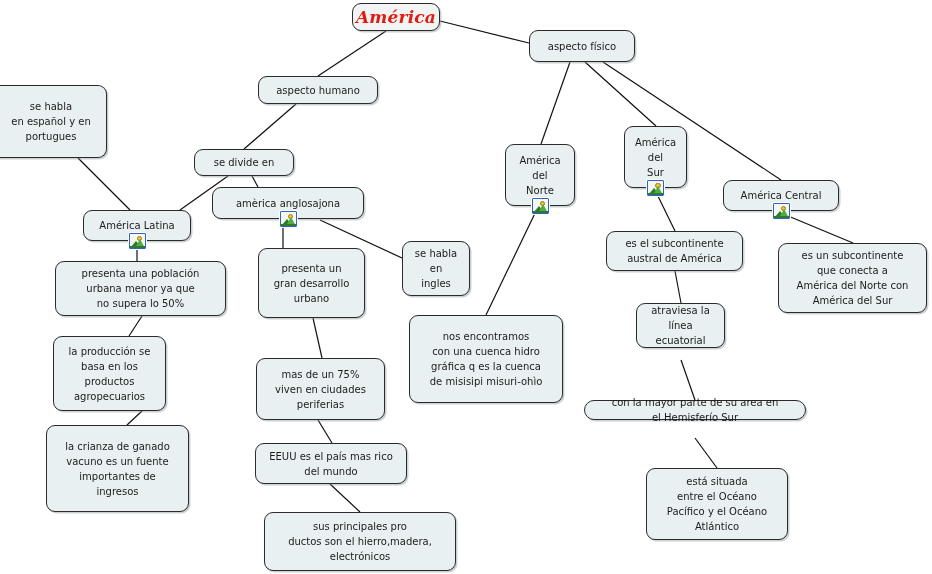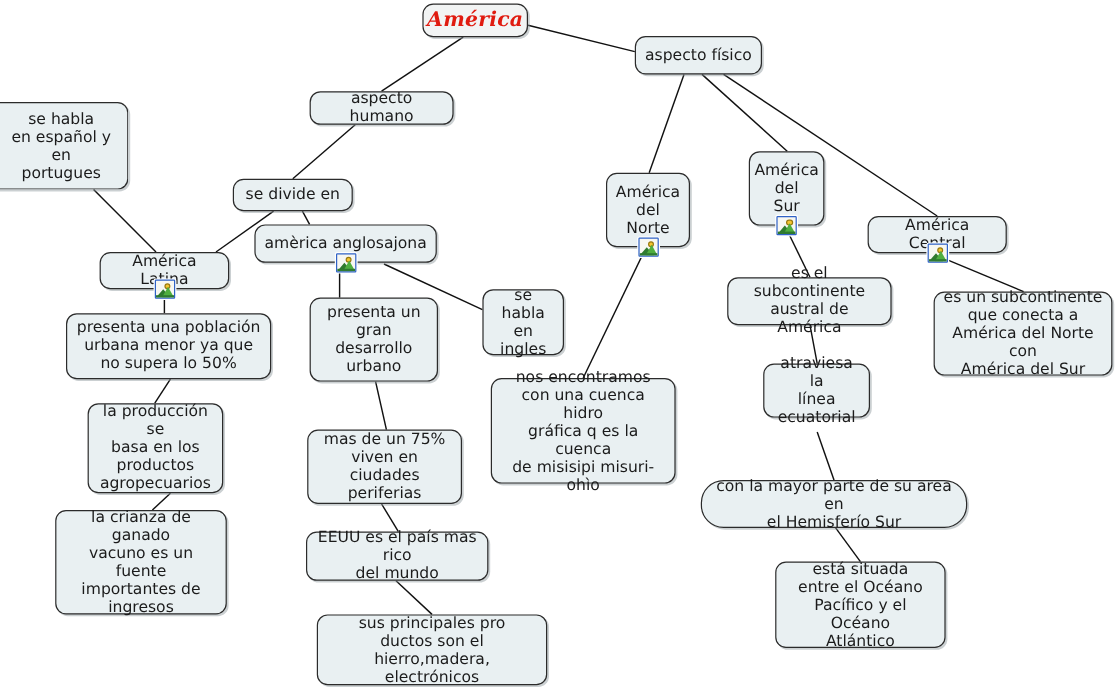--- a/index.html
+++ b/index.html
@@ -21,21 +21,21 @@
     width: 932px; height: 574px;
     pointer-events: none;
   }
   .node {
     position: absolute;
     box-sizing: border-box;
     background: #e9f0f2;
     border: 1.3px solid #2b2b2b;
     border-radius: 9px;
     color: #1b1b1b;
-    font-size: 13px;
+    font-size: 10px;
     line-height: 15px;
     text-align: center;
     display: flex;
     align-items: center;
     justify-content: center;
     padding: 3px 7px;
     white-space: pre-line;
     box-shadow: 1.5px 1.5px 0 rgba(140,150,155,0.45);
     z-index: 2;
   }
@@ -192,28 +192,28 @@
       <div class="node" style="left: 258px; top: 248px; width: 107px; height: 70px;"><span>presenta un
 gran desarrollo
 urbano</span></div>
       <div class="node" style="left: 409px; top: 315px; width: 154px; height: 88px;"><span>nos encontramos
 con una cuenca hidro
 gráfica q es la cuenca
 de misisipi misuri-ohìo</span></div>
       <div class="node" style="left: 636px; top: 303px; width: 89px; height: 45px;"><span>atraviesa la
 línea
 ecuatorial</span></div>
-      <div class="node" style="left: 53px; top: 336px; width: 113px; height: 75px; margin-left: 20px;"><span>la producción se
+      <div class="node" style="left: 53px; top: 336px; width: 113px; height: 75px;"><span>la producción se
 basa en los
 productos
 agropecuarios</span></div>
       <div class="node" style="left: 256px; top: 358px; width: 129px; height: 62px;"><span>mas de un 75%
 viven en ciudades
 periferias</span></div>
-      <div class="node" style="left: 584px; top: 400px; width: 222px; height: 40px; border-radius: 19px;"><span>con la mayor parte de su area en
+      <div class="node" style="left: 584px; top: 400px; width: 222px; height: 20px; border-radius: 19px;"><span>con la mayor parte de su area en
 el Hemisferío Sur</span></div>
       <div class="node" style="left: 46px; top: 425px; width: 143px; height: 87px;"><span>la crianza de ganado
 vacuno es un fuente
 importantes de
 ingresos</span></div>
       <div class="node" style="left: 255px; top: 443px; width: 152px; height: 41px;"><span>EEUU es el país mas rico
 del mundo</span></div>
       <div class="node" style="left: 646px; top: 468px; width: 142px; height: 72px;"><span>está situada
 entre el Océano
 Pacífico y el Océano

